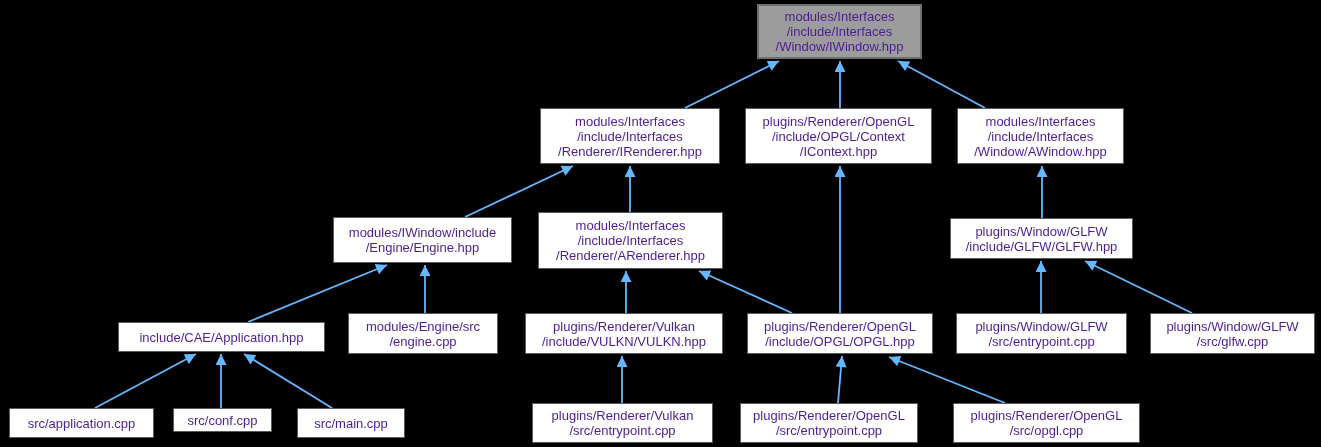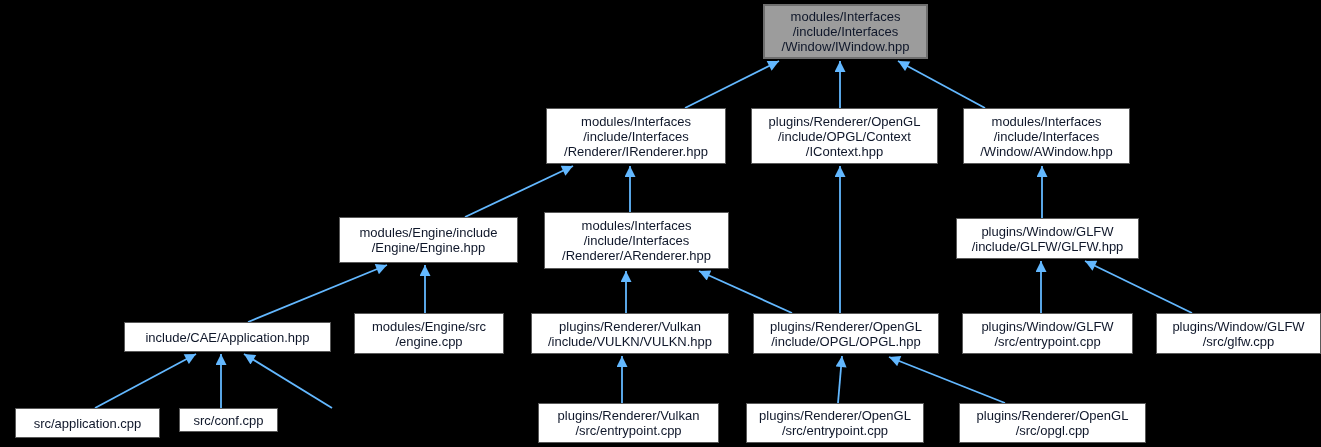--- a/index.html
+++ b/index.html
@@ -26,30 +26,29 @@
   .edge {
     stroke: #63b8ff;
     stroke-width: 1.8;
   }
   .node {
     position: absolute;
     z-index: 2;
     box-sizing: border-box;
     background: #ffffff;
     border: 1.5px solid #595959;
-    color: #0f172a;
+    color: #4c1d95;
     font-size: 13px;
     line-height: 15px;
     text-align: center;
     white-space: pre-line;
     display: flex;
     align-items: center;
     justify-content: center;
     cursor: pointer;
-    margin-left: 6px;
   }
   .node.hl {
     background: #9c9c9c;
     border: 2px solid #6f6f6f;
   }
 </style>
 </head>
 <body>
 
 <div class="canvas">
@@ -86,40 +85,41 @@
 /Window/IWindow.hpp</div>
   <div class="node" style="left:540px;top:108px;width:180px;height:56px">modules/Interfaces
 /include/Interfaces
 /Renderer/IRenderer.hpp</div>
   <div class="node" style="left:745px;top:108px;width:187px;height:56px">plugins/Renderer/OpenGL
 /include/OPGL/Context
 /IContext.hpp</div>
   <div class="node" style="left:957px;top:108px;width:167px;height:56px">modules/Interfaces
 /include/Interfaces
 /Window/AWindow.hpp</div>
-  <div class="node" style="left:333px;top:217px;width:179px;height:46px">modules/Engine/include
+  <div class="node" style="left:333px;top:217px;width:179px;height:46px">modules/IWindow/include
 /Engine/Engine.hpp</div>
   <div class="node" style="left:538px;top:212px;width:185px;height:57px">modules/Interfaces
 /include/Interfaces
 /Renderer/ARenderer.hpp</div>
   <div class="node" style="left:950px;top:218px;width:183px;height:41px">plugins/Window/GLFW
 /include/GLFW/GLFW.hpp</div>
   <div class="node" style="left:118px;top:322px;width:207px;height:30px">include/CAE/Application.hpp</div>
   <div class="node" style="left:348px;top:313px;width:150px;height:41px">modules/Engine/src
 /engine.cpp</div>
   <div class="node" style="left:525px;top:313px;width:198px;height:41px">plugins/Renderer/Vulkan
 /include/VULKN/VULKN.hpp</div>
   <div class="node" style="left:747px;top:313px;width:186px;height:41px">plugins/Renderer/OpenGL
 /include/OPGL/OPGL.hpp</div>
   <div class="node" style="left:956px;top:313px;width:171px;height:41px">plugins/Window/GLFW
 /src/entrypoint.cpp</div>
   <div class="node" style="left:1150px;top:313px;width:165px;height:41px">plugins/Window/GLFW
 /src/glfw.cpp</div>
   <div class="node" style="left:9px;top:408px;width:145px;height:30px">src/application.cpp</div>
   <div class="node" style="left:173px;top:408px;width:99px;height:24px">src/conf.cpp</div>
+  <div class="node" style="left:297px;top:408px;width:108px;height:30px">src/main.cpp</div>
   <div class="node" style="left:532px;top:403px;width:181px;height:40px">plugins/Renderer/Vulkan
 /src/entrypoint.cpp</div>
   <div class="node" style="left:740px;top:403px;width:178px;height:40px">plugins/Renderer/OpenGL
 /src/entrypoint.cpp</div>
   <div class="node" style="left:953px;top:403px;width:187px;height:40px">plugins/Renderer/OpenGL
 /src/opgl.cpp</div>
 
 </div>
 
 </body></html>

